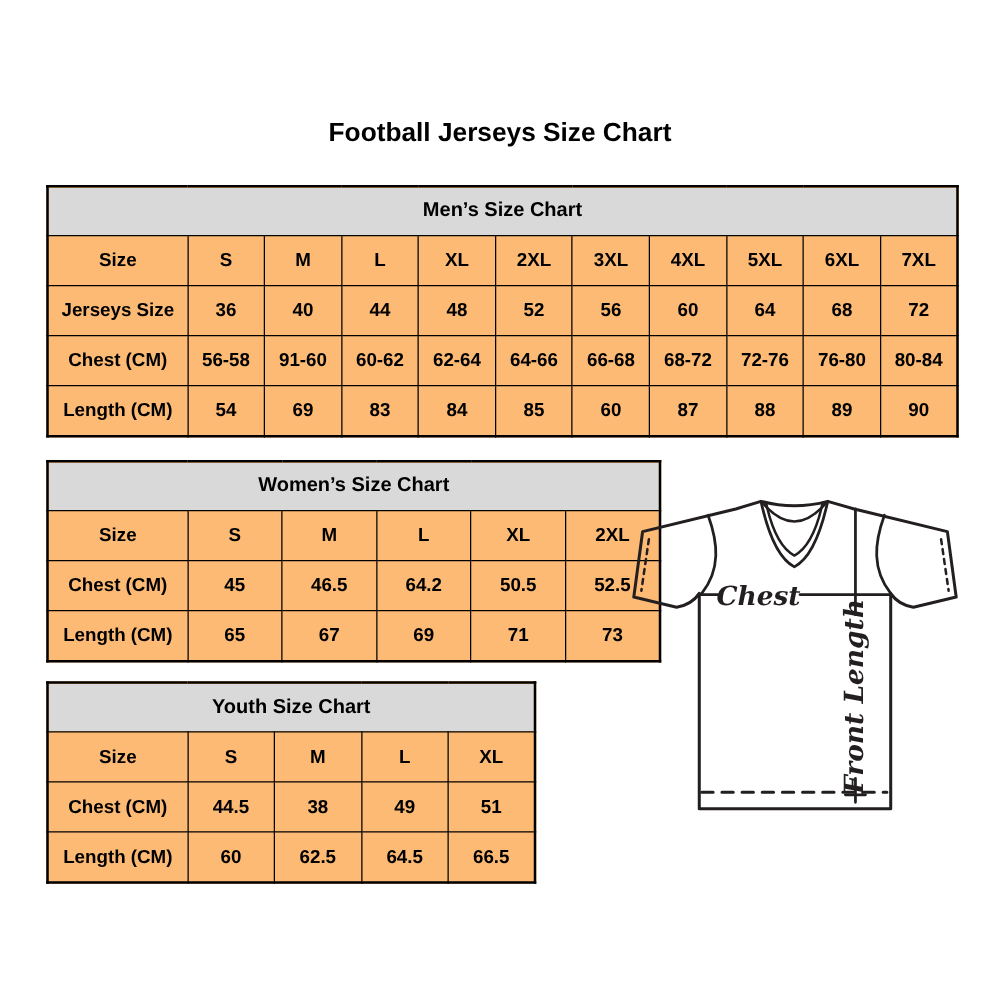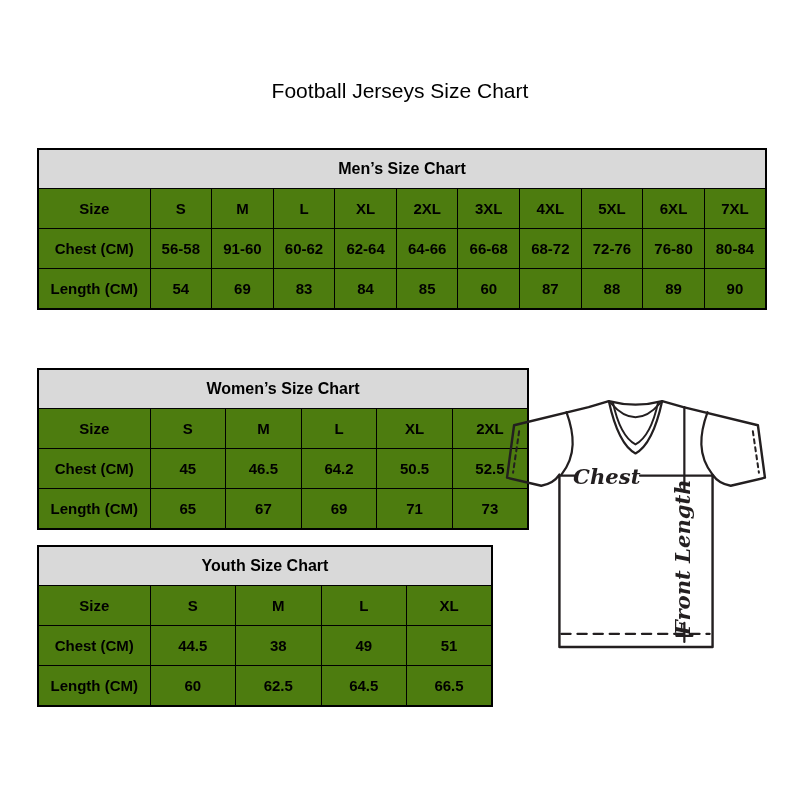--- a/index.html
+++ b/index.html
@@ -1,26 +1,26 @@
 <!DOCTYPE html>
 <html><head>
 <meta charset="utf-8">
 <style>
   html,body{margin:0;padding:0;background:#fff;}
   #canvas{
     position:relative;width:800px;height:800px;background:#ffffff;overflow:hidden;
     font-family:"Liberation Sans",sans-serif;color:#000;
   }
   .page-title{
-    position:absolute;left:0;top:79px;width:800px;margin:0;
-    text-align:center;font-size:21px;font-weight:normal;color:#000;
+    position:absolute;left:0;top:95px;width:800px;margin:0;
+    text-align:center;font-size:21px;font-weight:bold;color:#000;
   }
   table.size-table{
     position:absolute;border-collapse:collapse;table-layout:fixed;
-    border:2px solid #000;background:#4d7c0f;
+    border:2px solid #000;background:#fdba74;
   }
   table.size-table td{
     border:1px solid #000;text-align:center;vertical-align:middle;
     font-weight:bold;font-size:15px;color:#000;height:39px;padding:0 2px;
     overflow:hidden;white-space:nowrap;
   }
   table.size-table tr.title-row td{
     background:#d9d9d9;font-size:16px;height:38px;
   }
   .jersey{position:absolute;left:503px;top:388px;width:268px;height:268px;}
@@ -62,20 +62,33 @@
           <td>L</td>
           <td>XL</td>
           <td>2XL</td>
           <td>3XL</td>
           <td>4XL</td>
           <td>5XL</td>
           <td>6XL</td>
           <td>7XL</td>
         </tr>
         <tr>
+          <td>Jerseys Size</td>
+          <td>36</td>
+          <td>40</td>
+          <td>44</td>
+          <td>48</td>
+          <td>52</td>
+          <td>56</td>
+          <td>60</td>
+          <td>64</td>
+          <td>68</td>
+          <td>72</td>
+        </tr>
+        <tr>
           <td>Chest (CM)</td>
           <td>56-58</td>
           <td>91-60</td>
           <td>60-62</td>
           <td>62-64</td>
           <td>64-66</td>
           <td>66-68</td>
           <td>68-72</td>
           <td>72-76</td>
           <td>76-80</td>
@@ -130,21 +143,21 @@
           <td>Length (CM)</td>
           <td>65</td>
           <td>67</td>
           <td>69</td>
           <td>71</td>
           <td>73</td>
         </tr>
       </tbody>
     </table>
 
-  <table class="size-table" style="left:37px;top:545px;width:456px">
+  <table class="size-table" style="left:37px;top:545px;width:392px">
       <colgroup>
         <col style="width: 112px;">
         <col>
         <col>
         <col>
         <col>
       </colgroup>
       <tbody>
         <tr class="title-row">
           <td colspan="5">Youth Size Chart</td>

